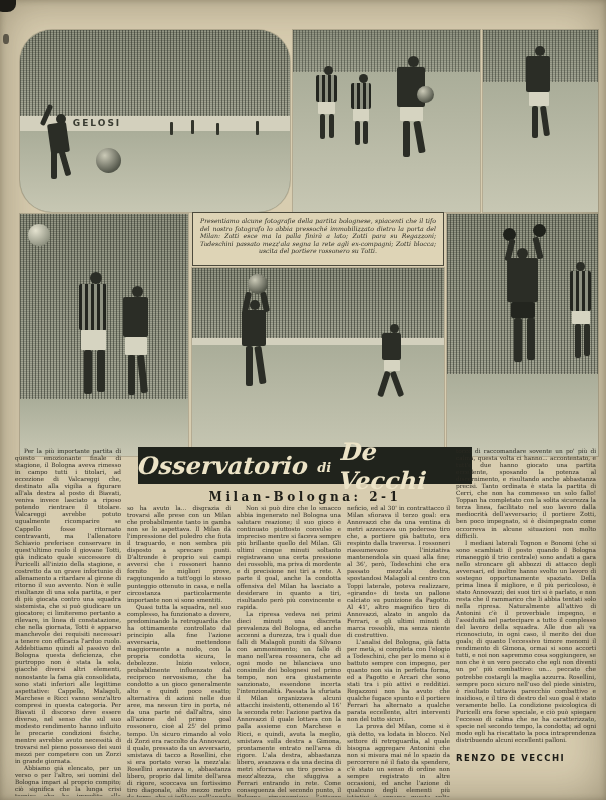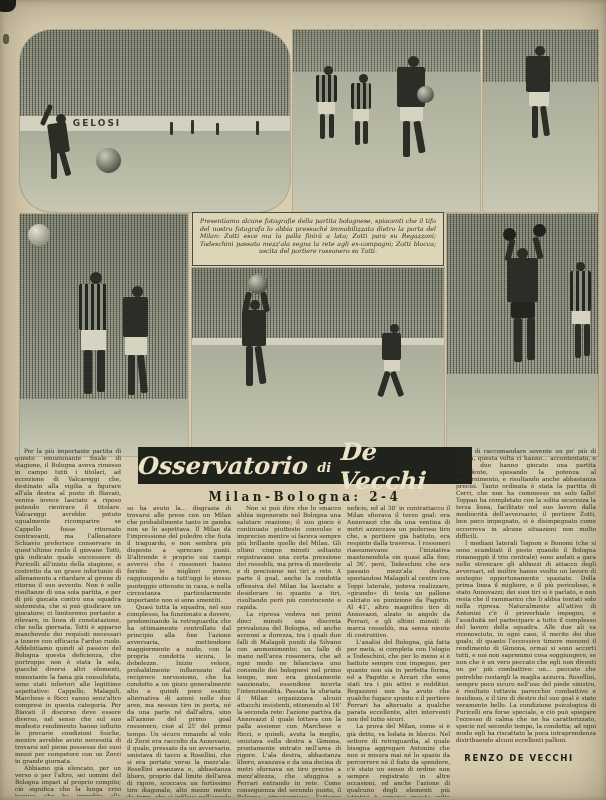--- a/index.html
+++ b/index.html
@@ -45,21 +45,21 @@
   .banner .t-main{font-size:24px;font-weight:bold;transform:skewX(-4deg);}
   .banner .t-di{font-size:13px;font-weight:bold;margin:4px 9px 0 9px;}
   .subtitle{position:absolute;left:138px;top:490px;width:334px;text-align:center;
             font-weight:bold;font-size:12px;letter-spacing:3.5px;color:#201f19;}
 
   
   .col{position:absolute;overflow:hidden;color:#2b2a22;}
   .col p{margin:0;font-size:5.8px;line-height:7.05px;text-align:justify;
          text-indent:9px;}
   .col p.noindent{text-indent:0;}
-  .byline{margin-top:9px;text-align:center;padding-right:14px;
+  .byline{margin-top:9px;text-align:left;padding-right:14px;
           font-family:"DejaVu Sans",sans-serif;font-weight:bold;font-size:8.5px;
           letter-spacing:1.5px;color:#1e1d17;}
 </style>
 </head>
 <body>
 
 <div class="page">
 
   <div class="corner-blot" style="left:-6px;top:-8px;width:22px;height:20px;"></div>
   <div class="corner-blot" style="left:3px;top:34px;width:6px;height:10px;opacity:.6;"></div>
@@ -169,21 +169,21 @@
     <div class="shorts" style="left:125px;top:97px;width:18px;height:13px;"></div>
     <div class="limb" style="left:128px;top:110px;width:6px;height:34px;"></div>
     <div class="limb" style="left:137px;top:110px;width:6px;height:32px;"></div>
   </div>
 
   <div class="banner">
     <span class="t-main">Osservatorio</span>
     <span class="t-di">di</span>
     <span class="t-main">De Vecchi</span>
   </div>
-  <div class="subtitle">Milan-Bologna: 2-4</div>
+  <div class="subtitle">Milan-Bologna: 2-1</div>
 
   <div class="col" style="left:15px;top:448px;width:106px;height:348px;">
     <p>Per la più importante partita di questo emozionante finale di stagione, il Bologna aveva rimesso in campo tutti i titolari, ad eccezione di Valcareggi che, destinato alla vigilia a figurare all'ala destra al posto di Biavati, veniva invece lasciato a riposo potendo rientrare il titolare. Valcareggi avrebbe potuto ugualmente ricomparire se Cappello fosse ritornato centravanti, ma l'allenatore Schiavio preferisce conservare in quest'ultimo ruolo il giovane Totti, già indicato quale successore di Puricelli all'inizio della stagione, e costretto da un grave infortunio di allenamento a ritardare al girone di ritorno il suo avvento. Non è sulle risultanze di una sola partita, e per di più giocata contro una squadra sistemista, che si può giudicare un giocatore; ci limiteremo pertanto a rilevare, in linea di constatazione, che nella giornata, Totti è apparso manchevole dei requisiti necessari a tenere con efficacia l'arduo ruolo. Addebitiamo quindi al passivo del Bologna questa deficienza, che purtroppo non è stata la sola, giacché diversi altri elementi, nonostante la fama già consolidata, sono stati inferiori alle legittime aspettative: Cappello, Malagoli, Marchese e Ricci vanno senz'altro compresi in questa categoria. Per Biavati il discorso deve essere diverso, nel senso che sul suo modesto rendimento hanno influito le precarie condizioni fisiche, mentre avrebbe avuto necessità di trovarsi nel pieno possesso dei suoi mezzi per competere con un Zorzi in grande giornata.</p>
     <p>Abbiamo già elencato, per un verso o per l'altro, sei uomini del Bologna impari al proprio compito; ciò significa che la lunga crisi tecnica che ha impedito alla squadra petroniana di corrispondere alle previsioni, è tuttora in corso, e che continua ad esservi scompenso tra i nomi e il rendimento.</p>
 
   </div>
 
   <div class="col" style="left:127px;top:505px;width:104px;height:292px;">
     <p class="noindent">so ha avuto la... disgrazia di trovarsi alle prese con un Milan che probabilmente tanto in gamba non se lo aspettava. Il Milan dà l'impressione del puledro che fiuta il traguardo, e non sembra più disposto a sprecare punti. D'altronde è proprio sui campi avversi che i rossoneri hanno fornito le migliori prove, raggiungendo a tutt'oggi lo stesso punteggio ottenuto in casa, e nella circostanza particolarmente importante non si sono smentiti.</p>
     <p>Quasi tutta la squadra, nel suo complesso, ha funzionato a dovere, predominando la retroguardia che ha ottimamente controllato dal principio alla fine l'azione avversaria, mettendone maggiormente a nudo, con la propria condotta sicura, le debolezze. Inizio veloce, probabilmente influenzato dal reciproco nervosismo, che ha condotto a un gioco generalmente alto e quindi poco esatto; alternativa di azioni nelle due aree, ma nessun tiro in porta, né da una parte né dall'altra, sino all'azione del primo goal rossonero, cioè al 25' del primo tempo. Un sicuro rimando al volo di Zorzi era raccolto da Annovazzi, il quale, pressato da un avversario, smistava di tacco a Rosellini, che si era portato verso la mezz'ala: Rosellini avanzava e, abbastanza libero, proprio dal limite dell'area di rigore, scoccava un fortissimo tiro diagonale, alto mezzo metro da terra, che si infilava nell'angolo sinistro di Ferrari. Impossibile per il portiere l'intervento: sarebbe occorso un miracolo.</p>

